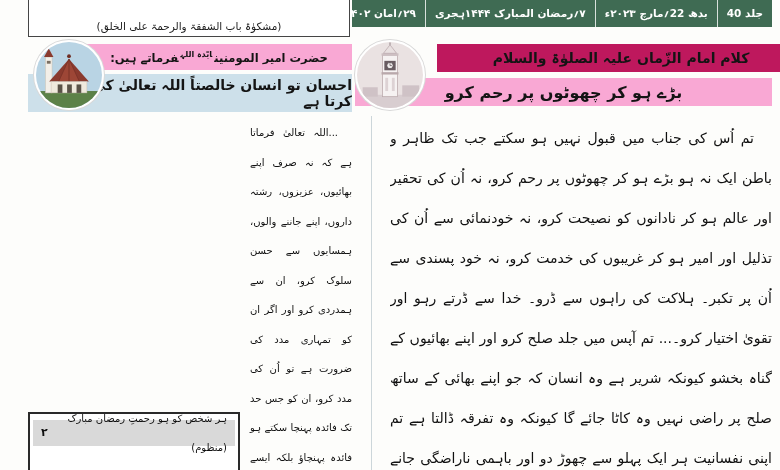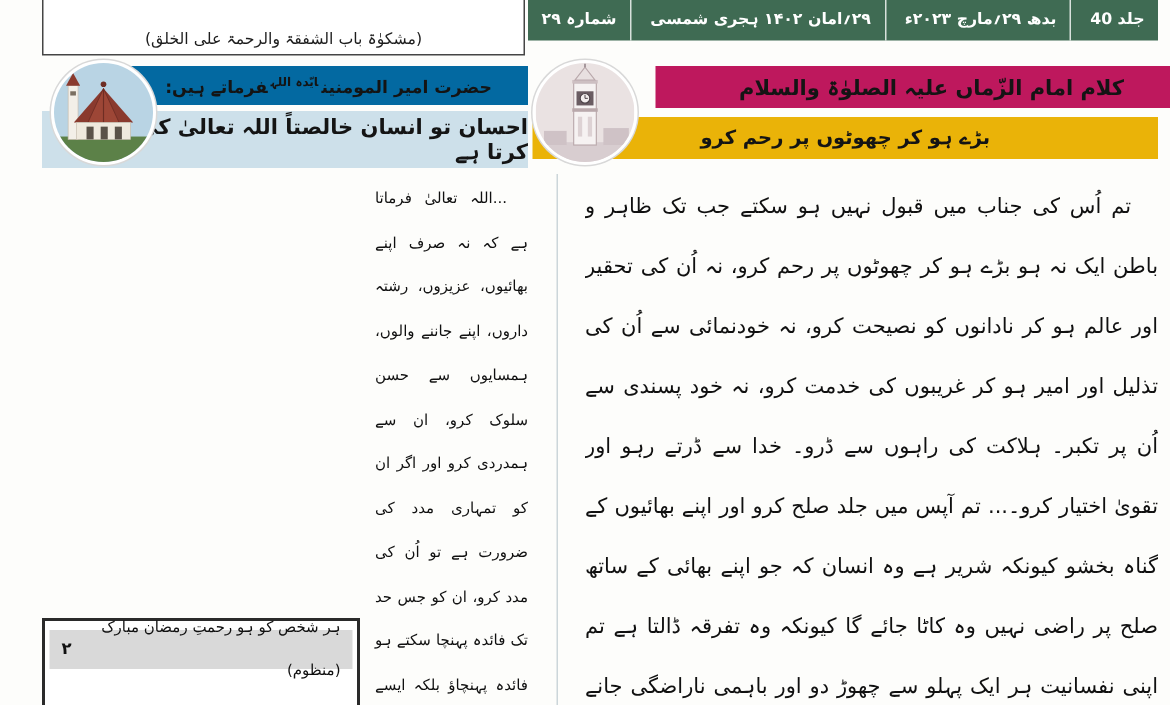--- a/index.html
+++ b/index.html
@@ -19,35 +19,35 @@
   }
   .masthead-seg + .masthead-seg{border-right:1px solid rgba(255,255,255,.8);}
   .reference-box{
     position:absolute;left:28px;top:-14px;width:322px;height:51px;
     background:#ffffff;border:1.5px solid #454545;box-sizing:border-box;
     display:flex;align-items:flex-end;justify-content:center;padding-bottom:4px;
   }
   .reference-note{font-size:10.5px;color:#1d1d1d;white-space:nowrap;}
   
   .kicker-bar-left{
-    position:absolute;left:86px;top:44px;width:266px;height:26px;background:#0369a1;
+    position:absolute;left:86px;top:44px;width:266px;height:26px;background:#f9a8d4;
     display:flex;align-items:center;justify-content:center;font-size:11.5px;font-weight:bold;text-align:center;
   }
   .kicker-sup{font-size:8px;vertical-align:super;margin:0 2px;}
   .headline-bar-left{
     position:absolute;left:28px;top:74px;width:324px;height:38px;background:#cde0ea;
     display:flex;align-items:center;justify-content:center;font-size:14px;font-weight:bold;
   }
   .kicker-bar-right{
     position:absolute;left:437px;top:44px;width:368px;height:28px;background:#be185d;
     display:flex;align-items:center;justify-content:center;font-size:14px;font-weight:bold;
   }
   .headline-bar-right{
-    position:absolute;left:355px;top:78px;width:417px;height:28px;background:#eab308;
-    display:flex;align-items:center;justify-content:center;font-size:13px;font-weight:bold;
+    position:absolute;left:355px;top:78px;width:417px;height:28px;background:#f9a8d4;
+    display:flex;align-items:center;justify-content:center;font-size:16px;font-weight:bold;
   }
   .photo-circle{
     position:absolute;width:70px;height:70px;border-radius:50%;overflow:hidden;
     border:2px solid #fff;box-shadow:0 0 0 1px #d8d8d8;background:#fff;box-sizing:border-box;
   }
   .photo-left{left:34px;top:40px;}
   .photo-right{left:355px;top:40px;}
   .photo-circle svg{display:block;width:100%;height:100%;}
   
   .column-divider{
@@ -78,21 +78,22 @@
   }
   .index-entry-page{font-size:11px;font-weight:bold;}
 </style>
 </head>
 <body>
 
 <div class="page">
 
   <div class="masthead-bar">
       <div class="masthead-seg">جلد 40</div>
-      <div class="masthead-seg">بدھ ۲۹؍مارچ ۲۰۲۳ء</div>
+      <div class="masthead-seg">بدھ 22؍مارچ ۲۰۲۳ء</div>
+      <div class="masthead-seg">۷؍رمضان المبارک ۱۴۴۴ہجری</div>
       <div class="masthead-seg">۲۹؍امان ۱۴۰۲ ہجری شمسی</div>
       <div class="masthead-seg">شمارہ ۲۹</div>
     </div>
 
   <div class="reference-box">
     <div class="reference-note">(مشکوٰۃ باب الشفقۃ والرحمۃ علی الخلق)</div>
   </div>
 
   <div class="kicker-bar-left">
     <span>

